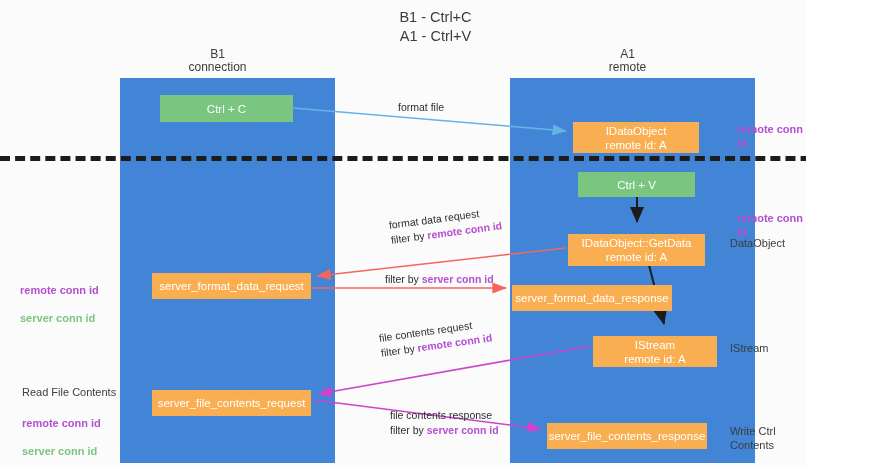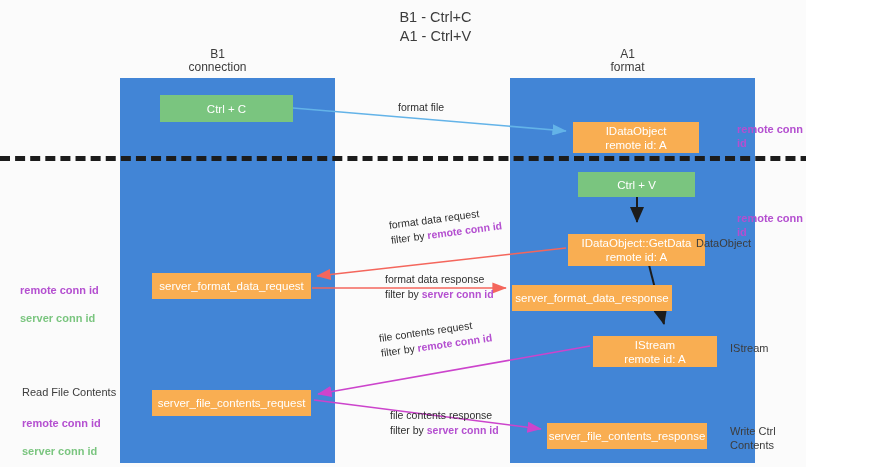--- a/index.html
+++ b/index.html
@@ -86,21 +86,21 @@
     font-size: 11px;
     line-height: 14px;
     color: #3c3c3c;
     white-space: pre-line;
   }
   .pill-purple { color: #b44fd0; font-weight: bold; }
   .pill-green  { color: #7ac57f; font-weight: bold; }
 
   #lbl-rc-top    { left: 737px; top: 122px; }
   #lbl-rc-mid    { left: 737px; top: 211px; }
-  #lbl-dataobject{ left: 696px; top: 236px; }
+  #lbl-dataobject{ left: 730px; top: 236px; }
   #lbl-istream   { left: 730px; top: 341px; }
   #lbl-writefile { left: 730px; top: 424px; }
 
   #lbl-left-mid  { left: 20px; top: 269px; }
   #lbl-readfile  { left: 22px; top: 385px; }
   #lbl-left-bot  { left: 22px; top: 402px; }
 
   
   .edge-label {
     font-size: 10.5px;
@@ -138,21 +138,21 @@
 <body>
 
 <div id="canvas">
 
   <div class="abs" id="title">B1 - Ctrl+C
 A1 - Ctrl+V</div>
 
   <div class="abs col-head" id="head-b1">B1
 connection</div>
   <div class="abs col-head" id="head-a1">A1
-format</div>
+remote</div>
 
   <div class="abs lane" id="lane-b1"></div>
   <div class="abs lane" id="lane-a1"></div>
 
   <svg class="abs" id="arrows" viewBox="0 0 871 467">
     <defs>
       <marker id="ah-blue" markerWidth="9" markerHeight="7" refX="8.5" refY="3.5" orient="auto">
         <polygon points="0 0, 9 3.5, 0 7" fill="#63b3e8"></polygon>
       </marker>
       <marker id="ah-red" markerWidth="9" markerHeight="7" refX="8.5" refY="3.5" orient="auto">
@@ -215,21 +215,20 @@
   </div>
 
   <div class="abs edge-label" id="e-formatlist">format file</div>
 
   <div class="abs edge-label" id="e-fdreq">
     <div>format data request</div>
     <div><span>filter by </span><span class="hl hl-purple">remote conn id</span></div>
   </div>
 
   <div class="abs edge-label" id="e-fdresp">
-    <div>format data response</div>
     <div><span>filter by </span><span class="hl hl-purple">server conn id</span></div>
   </div>
 
   <div class="abs edge-label" id="e-fcreq">
     <div>file contents request</div>
     <div><span>filter by </span><span class="hl hl-purple">remote conn id</span></div>
   </div>
 
   <div class="abs edge-label" id="e-fcresp">
     <div>file contents response</div>

